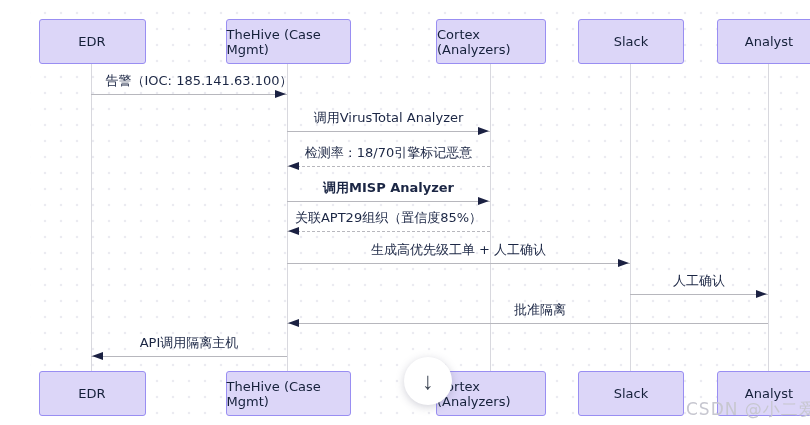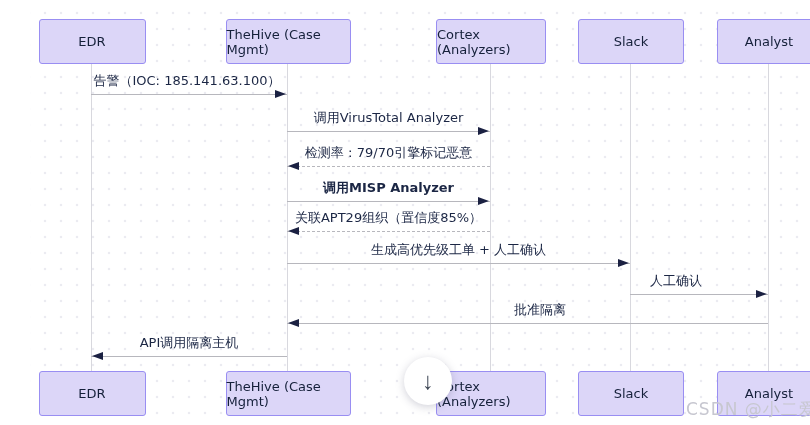--- a/index.html
+++ b/index.html
@@ -104,39 +104,39 @@
       </div>
       <div class="lifeline" style="left: 737.5px; top: 63px; height: 308px;"></div>
       <div class="actor-box" style="left: 686.5px; top: 19px; width: 103px;">
         <span>Analyst</span>
       </div>
       <div class="actor-box" style="left: 686.5px; top: 371px; width: 103px;">
         <span>Analyst</span>
       </div>
       <div class="msg-line" style="left: 61px; top: 93.5px; width: 196px;"></div>
       <div class="arrowhead right" style="top: 90px; left: 245px;"></div>
-      <div class="msg-label" style="left: 157px; top: 73px;">告警（IOC: 185.141.63.100）</div>
+      <div class="msg-label" style="left: 169px; top: 73px;">告警（IOC: 185.141.63.100）</div>
       <div class="msg-line" style="left: 257px; top: 130.5px; width: 203px;"></div>
       <div class="arrowhead right" style="top: 127px; left: 448px;"></div>
       <div class="msg-label" style="left: 358.5px; top: 110px; text-align: right;">调用VirusTotal Analyzer</div>
       <div class="msg-line dashed" style="left: 257px; top: 165.5px; width: 203px;"></div>
       <div class="arrowhead left" style="top: 162px; left: 258px;"></div>
-      <div class="msg-label" style="left: 358.5px; top: 145px;">检测率：79/70引擎标记恶意</div>
+      <div class="msg-label" style="left: 358.5px; top: 145px;">检测率：18/70引擎标记恶意</div>
       <div class="msg-line" style="left: 257px; top: 200.5px; width: 203px;"></div>
       <div class="arrowhead right" style="top: 197px; left: 448px;"></div>
       <div class="msg-label" style="left: 358.5px; top: 180px; font-weight: bold;">调用MISP Analyzer</div>
       <div class="msg-line dashed" style="left: 257px; top: 230.5px; width: 203px;"></div>
       <div class="arrowhead left" style="top: 227px; left: 258px;"></div>
       <div class="msg-label" style="left: 358.5px; top: 210px;">关联APT29组织（置信度85%）</div>
       <div class="msg-line" style="left: 257px; top: 262.5px; width: 343px;"></div>
       <div class="arrowhead right" style="top: 259px; left: 588px;"></div>
       <div class="msg-label" style="left: 428.5px; top: 242px;">生成高优先级工单 + 人工确认</div>
       <div class="msg-line" style="left: 600px; top: 293.5px; width: 138px;"></div>
       <div class="arrowhead right" style="top: 290px; left: 726px;"></div>
-      <div class="msg-label" style="left: 646px; top: 273px;">人工确认</div>
+      <div class="msg-label" style="left: 669px; top: 273px;">人工确认</div>
       <div class="msg-line" style="left: 257px; top: 322.5px; width: 481px;"></div>
       <div class="arrowhead left" style="top: 319px; left: 258px;"></div>
       <div class="msg-label" style="left: 510px; top: 302px;">批准隔离</div>
       <div class="msg-line" style="left: 61px; top: 355.5px; width: 196px;"></div>
       <div class="arrowhead left" style="top: 352px; left: 62px;"></div>
       <div class="msg-label" style="left: 159px; top: 335px;">API调用隔离主机</div>
     </div>
   <button class="download-btn">
       <span>↓</span>
     </button>

